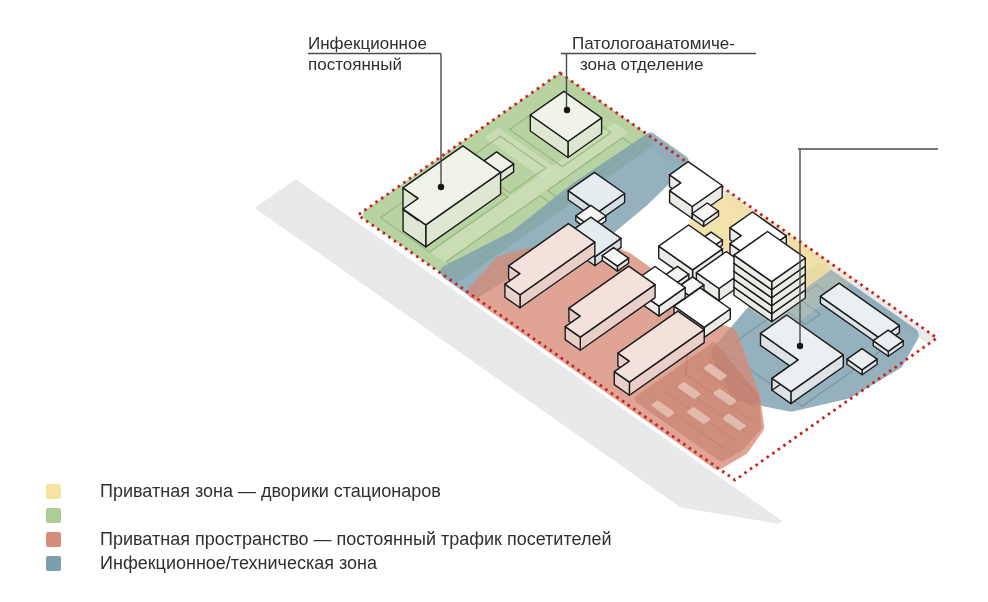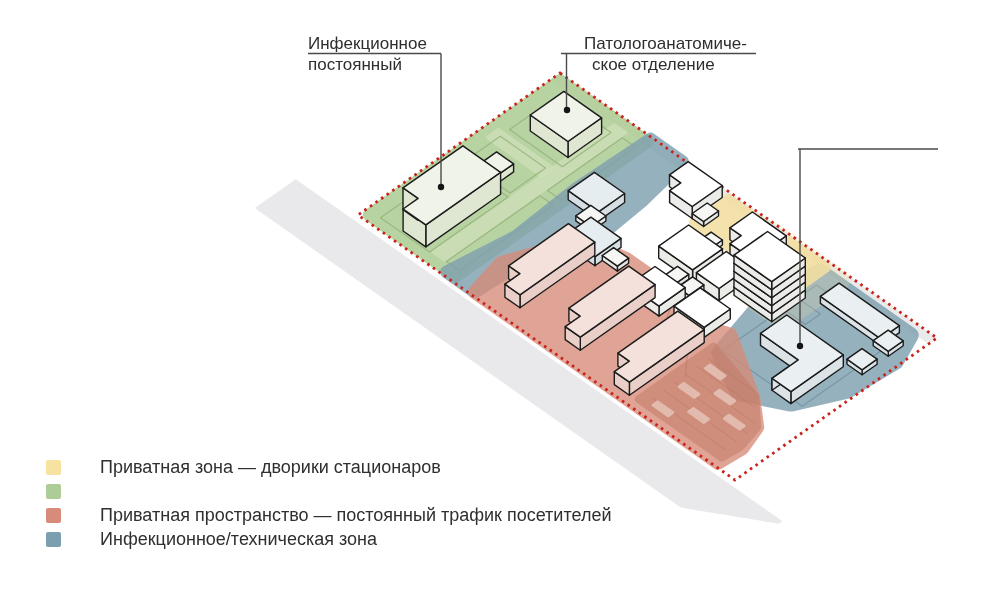--- a/index.html
+++ b/index.html
@@ -1,20 +1,20 @@
 <!DOCTYPE html>
 <html><head>
 <meta charset="utf-8">
 <style>
   html,body{margin:0;padding:0;background:#fff;}
   #stage{position:relative;width:988px;height:602px;background:#ffffff;overflow:hidden;
          font-family:"Liberation Sans", sans-serif;}
   #plan-svg{position:absolute;left:0;top:0;}
   .callout-label{position:absolute;font-size:17px;line-height:21px;color:#2e2e2e;white-space:nowrap;}
-  #legend{position:absolute;left:46px;top:455px;text-align:right;}
+  #legend{position:absolute;left:46px;top:479px;text-align:right;}
   .legend-row{display:flex;align-items:center;height:24px;}
   .legend-swatch{width:15px;height:15px;border-radius:2px;flex:0 0 15px;}
   .legend-label{margin-left:39px;font-size:18px;color:#2f2f2f;white-space:nowrap;}
 </style>
 </head>
 <body>
 
 <div id="stage">
 
   <svg id="plan-svg" width="988" height="602" viewBox="0 0 988 602">
@@ -238,23 +238,23 @@
         <line x1="798" y1="149" x2="938" y2="149" stroke="#4a4a4a" stroke-width="1.4"></line>
         <line x1="800" y1="149" x2="800" y2="346" stroke="#4a4a4a" stroke-width="1.4"></line>
         <circle cx="800" cy="346" r="3.2" fill="#151515"></circle>
       </g>
   </svg>
 
   <div class="callout-label" style="left:308px;top:33px">
     <div>Инфекционное</div>
     <div>постоянный</div>
   </div>
-  <div class="callout-label" style="left:584px;top:33px">
+  <div class="callout-label" style="left:572px;top:33px">
     <div>Патологоанатомиче-</div>
-    <div style="padding-left:8px">ское отделение</div>
+    <div style="padding-left:8px">зона отделение</div>
   </div>
 
   <div id="legend">
     <div class="legend-row">
       <span class="legend-swatch" style="background: rgb(246, 227, 161);"></span>
       <span class="legend-label">Приватная зона — дворики стационаров</span>
     </div>
     <div class="legend-row">
       <span class="legend-swatch" style="background: rgb(174, 205, 150);"></span>
     </div>

